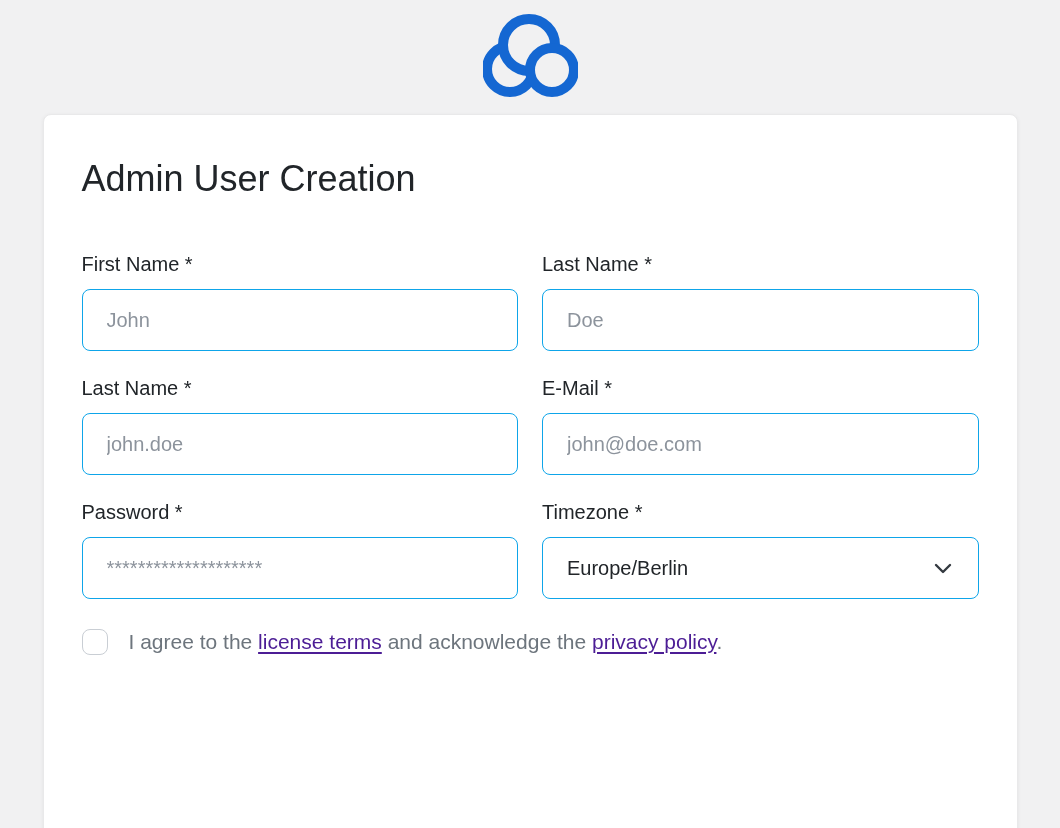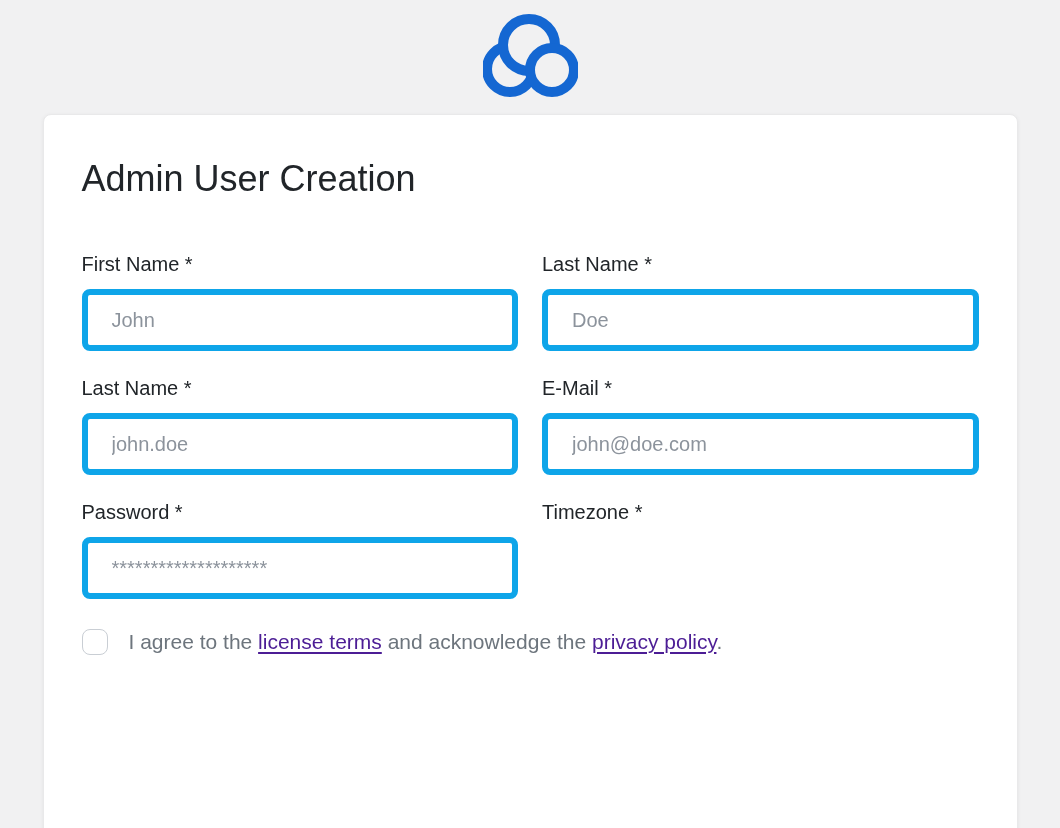--- a/index.html
+++ b/index.html
@@ -45,21 +45,21 @@
   .field-label {
     display: block;
     font-size: 20px;
     line-height: 26px;
     color: #212529;
     margin-bottom: 12px;
   }
   .text-input, .select-input {
     width: 100%;
     height: 62px;
-    border: 6px solid #0ea5e9;
+    border: 1px solid #0ea5e9;
     border-radius: 8px;
     background: #ffffff;
     font-family: "Liberation Sans", "DejaVu Sans", sans-serif;
     font-size: 20px;
     color: #212529;
     padding: 0 24px;
     outline: none;
   }
   .text-input::placeholder { color: #8c939c; opacity: 1; }
   .select-input {
@@ -149,20 +149,28 @@
       <input class="text-input" type="text" placeholder="john@doe.com" style="">
     </div>
 
     <div class="field">
       <label class="field-label">Password *</label>
       <input class="text-input" type="text" placeholder="********************" style="">
     </div>
 
     <div class="field">
       <label class="field-label">Timezone *</label>
+      <div class="select-input">
+        <span>Europe/Berlin</span>
+        <span class="chevron">
+          <svg width="22" height="22" viewBox="0 0 22 22">
+            <path d="M4 8 L11 15 L18 8" fill="none" stroke="#343a40" stroke-width="2.4" stroke-linecap="round" stroke-linejoin="round"></path>
+          </svg>
+        </span>
+      </div>
     </div>
 
   </div>
 
   <div class="agreement-row">
     <div class="checkbox"></div>
     <div class="agreement-text"><span>I agree to the </span><a>license terms</a><span> and acknowledge the </span><a>privacy policy</a><span>.</span></div>
   </div>
 
 </div>

